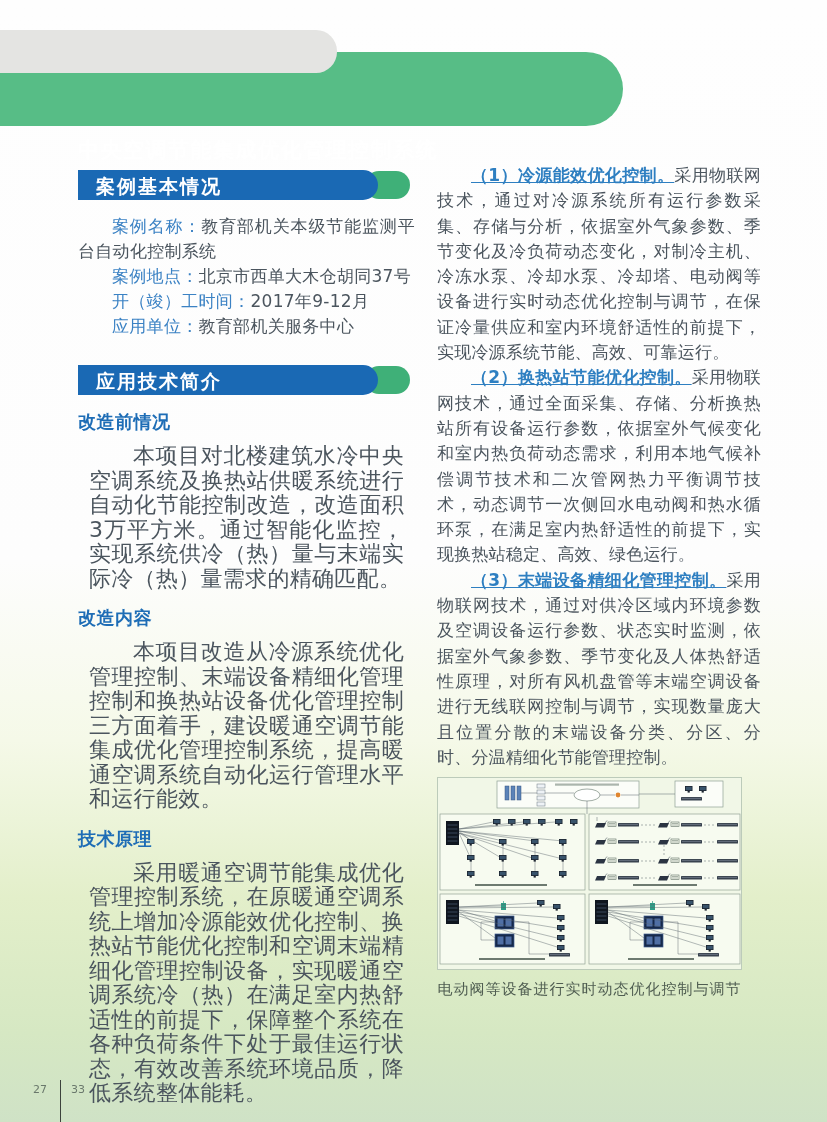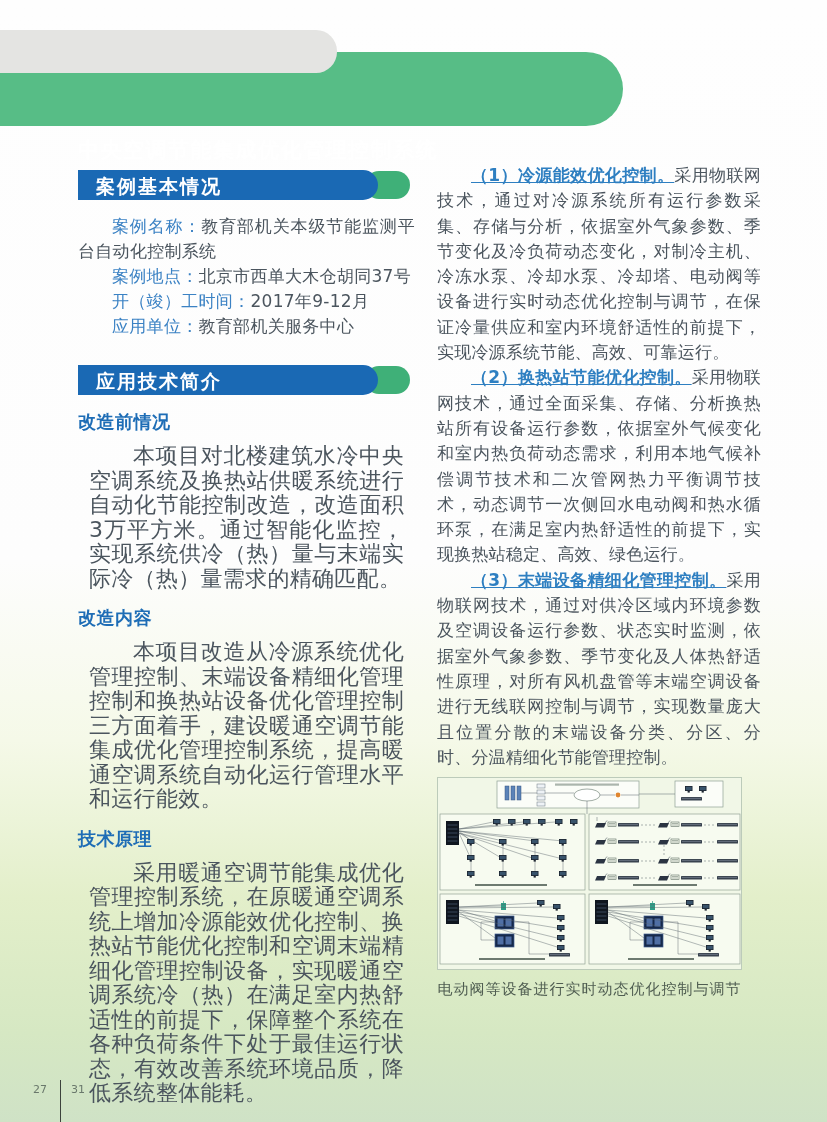--- a/index.html
+++ b/index.html
@@ -349,16 +349,16 @@
         <rect x="191" y="181" width="66" height="2" fill="#4a5a50" opacity="0.8"></rect>
       </svg>
       <div class="fig-caption">电动阀等设备进行实时动态优化控制与调节</div>
     </div>
 
   </div>
 
   <div class="footer">
     <span class="num">27</span>
     <span class="divider"></span>
-    <span class="num">31</span>
+    <span class="num">33</span>
   </div>
 
 </div>
 
 </body></html>

